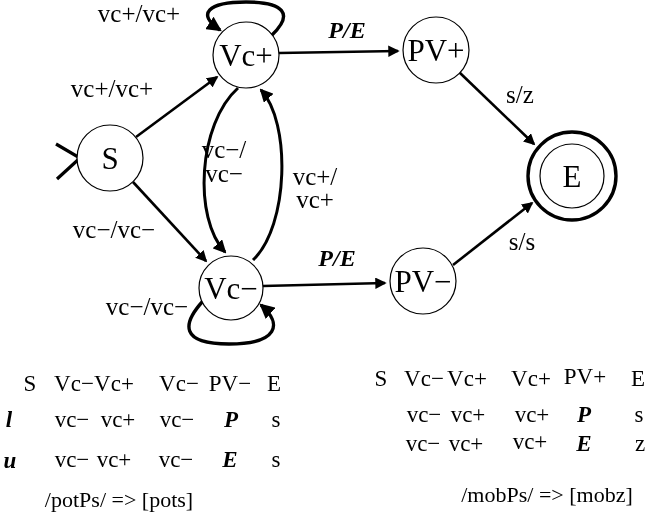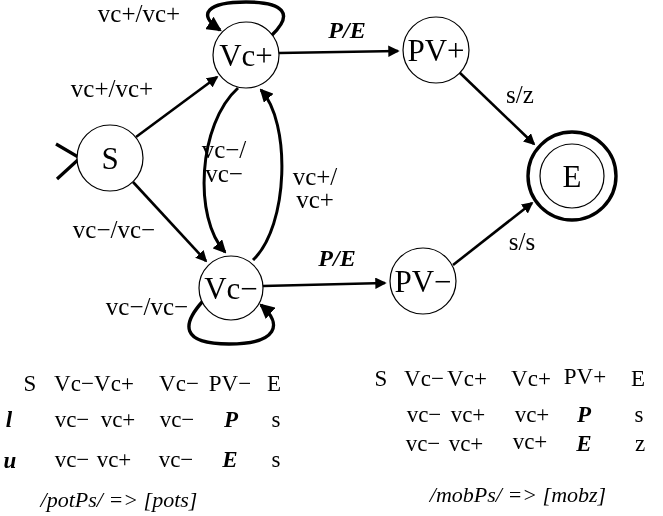--- a/index.html
+++ b/index.html
@@ -6,21 +6,21 @@
   body{width:663px;height:516px;background:#ffffff;position:relative;overflow:hidden;
        font-family:"Liberation Serif",serif;color:#000;}
   #fig{position:absolute;left:0;top:0;}
   svg text{font-family:"Liberation Serif",serif;fill:#000;}
   .nlabel{font-size:31px;}
   .elabel{font-size:25px;}
   .belabel{font-size:24px;font-weight:bold;font-style:italic;}
   .c{position:absolute;transform:translateX(-50%);line-height:1;white-space:nowrap;
      font-family:"Liberation Serif",serif;color:#000;}
   .t23{font-size:23px;}
-  .cap{font-size:22px;font-style:italic;}
+  .cap{font-size:22px;}
   .bi{font-weight:bold;font-style:italic;}
 </style>
 </head>
 <body>
 
 <svg id="fig" width="663" height="360" viewBox="0 0 663 360">
   <defs>
     <marker id="arr" viewBox="0 0 10 10" refX="8.5" refY="5" markerWidth="4.4" markerHeight="4.4" orient="auto">
       <path d="M0,0 L10,5 L0,10 z" fill="#000"></path>
     </marker>
@@ -105,14 +105,14 @@
   <span class="c t23" style="left:532px;top:403px">vc+</span>
   <span class="c t23 bi" style="left:584px;top:403px">P</span>
   <span class="c t23" style="left:639px;top:403px">s</span>
 
   <span class="c t23" style="left:423px;top:432px">vc−</span>
   <span class="c t23" style="left:466px;top:432px">vc+</span>
   <span class="c t23" style="left:530px;top:430px">vc+</span>
   <span class="c t23 bi" style="left:584px;top:432px">E</span>
   <span class="c t23" style="left:640px;top:432px">z</span>
 
-  <span class="c cap" style="left:518px;top:484px">/mobPs/ =&gt; [mobz]</span>
+  <span class="c cap" style="left:547px;top:484px">/mobPs/ =&gt; [mobz]</span>
 </div>
 
 </body></html>

